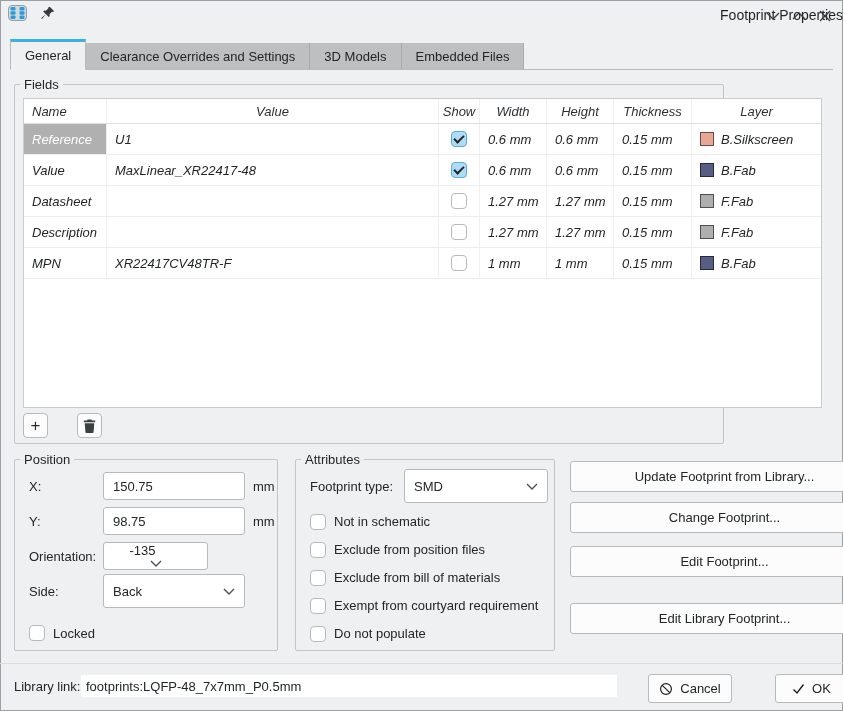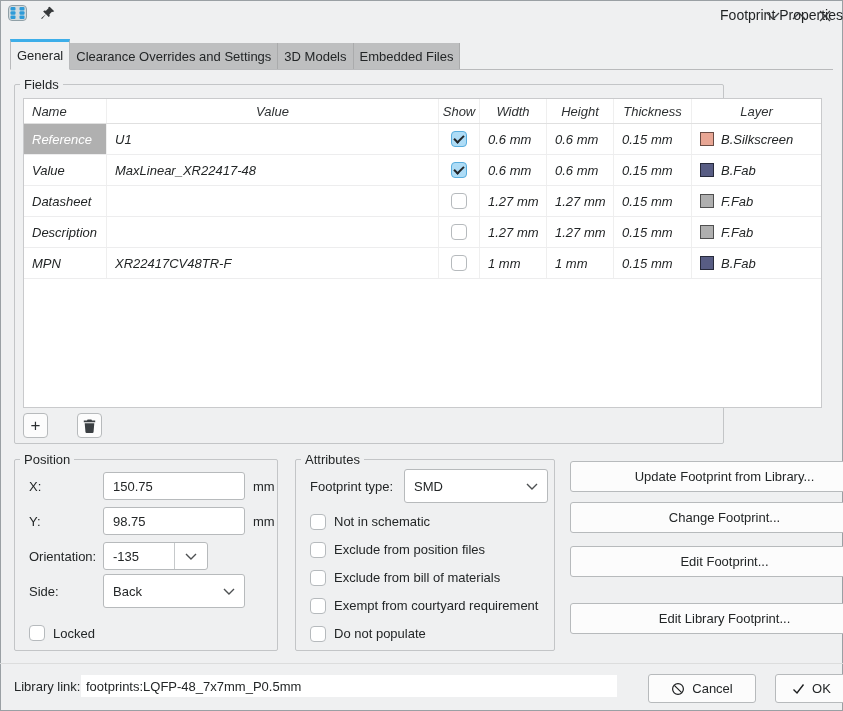--- a/index.html
+++ b/index.html
@@ -13,21 +13,21 @@
     overflow:hidden;
   }
   
   .titlebar { position:absolute; top:0; left:0; width:843px; height:30px; }
   .tb-left { position:absolute; left:8px; top:5px; display:flex; align-items:center; gap:13px; }
   .tb-title { position:absolute; left:0; right:0; top:7px; text-align:right; font-size:14px; color:#1f2223; }
   .tb-controls { position:absolute; right:10px; top:8px; display:flex; align-items:center; gap:10px; }
   .tb-controls .wbtn { width:16px; height:16px; display:flex; align-items:center; justify-content:center; cursor:default; }
   
   .tabbar { position:absolute; left:10px; top:39px; width:823px; height:31px; display:flex; align-items:flex-end; border-bottom:1px solid #b9babc; }
-  .tab { height:26px; padding:0 6px; display:flex; align-items:center; background:#bebfc0; border-right:1px solid rgba(0,0,0,0.10); white-space:nowrap; }
+  .tab { height:26px; padding:0 14px; display:flex; align-items:center; background:#bebfc0; border-right:1px solid rgba(0,0,0,0.10); white-space:nowrap; }
   .tab.active { height:31px; background:#eff0f1; border-top:3px solid #3daee9; border-left:1px solid #b9babc; border-right:1px solid #b9babc; margin-bottom:-1px; border-bottom:1px solid #eff0f1; }
   
   .groupbox { position:absolute; border:1px solid #c3c5c7; border-radius:2px; }
   .gb-label { position:absolute; top:-9px; left:5px; background:#eff0f1; padding:0 4px; line-height:17px; }
   
   .gb-fields { left:14px; top:84px; width:710px; height:360px;padding-left:31px; }
   .table { position:absolute; left:8px; top:13px; width:799px; height:310px; background:#fff; border:1px solid #c9cacc; overflow:hidden;font-style:italic; }
   .trow, .thead { display:grid; grid-template-columns:83px 332px 41px 67px 67px 78px 1fr; align-items:stretch; }
   .thead { height:25px; border-bottom:1px solid #e0e0e0; }
   .trow { height:31px; border-bottom:1px solid #ededee; }
@@ -46,38 +46,38 @@
   .tool-btn { position:absolute; width:25px; height:25px; top:328px; background:#fcfcfc; border:1px solid #b7babc; border-radius:4px; display:flex; align-items:center; justify-content:center; font-size:17px; color:#2b2f31; line-height:1; }
   
   .gb-position { left:14px; top:459px; width:264px; height:192px; }
   .gb-attributes { left:295px; top:459px; width:260px; height:192px; }
   .prow { display:flex; align-items:center; margin:0 0 7px 14px; height:28px; }
   .plabel { width:74px; flex:none; }
   .tfield { width:142px; height:28px; background:#fff; border:1px solid #b7babc; border-radius:3px; padding:0 9px; font:inherit; color:#232627; }
   .unit { margin-left:8px; }
   .dropdown { width:142px; height:28px; background:#fff; border:1px solid #b7babc; border-radius:3px; display:flex; align-items:center; padding:16px 9px; }
   .dropdown .chev { margin-left:auto; display:flex; }
-  .combo { width:105px; height:28px; background:#fff; border:1px solid #b7babc; border-radius:3px; display:flex; align-items:center; overflow:hidden; }
+  .combo { width:105px; height:28px; background:#fff; border:1px solid #b7babc; border-radius:3px; display:flex; align-items:center; overflow:hidden;flex-direction:column; }
   .combo input { border:none; outline:none; width:70px; padding:0 9px; font:inherit; color:#232627; background:transparent; }
   .combo .divider { width:1px; align-self:stretch; background:#c6c9cb; }
   .combo .arrow { flex:1; display:flex; align-items:center; justify-content:center; }
   .cbrow { display:flex; align-items:center; gap:8px; margin:0 0 11px 14px; height:17px; }
   .gb-attributes .first { margin-top:12px; margin-bottom:13px; }
   .gb-position .first { margin-top:12px; }
   .locked-row { margin-top:19px;align-items:flex-end; }
   
   .actions { position:absolute; left:570px; top:456px; width:257px; height:200px; }
   .act-btn { position:absolute; left:0; width:309px; height:31px; background:#fcfcfc; border:1px solid #b7babc; border-radius:3px; display:flex; align-items:center; justify-content:center; font:inherit; color:#232627; }
   
   .footer-sep { position:absolute; left:0; top:663px; width:843px; height:1px; background:#dcdddd; }
   .footer { position:absolute; left:0; top:664px; width:843px; height:46px; }
   .lib-label { position:absolute; left:14px; top:15px; }
   .lib-value { position:absolute; left:81px; top:11px; width:536px; height:22px; background:#fff; display:flex; align-items:center; padding:0 5px; white-space:nowrap; overflow:hidden; }
   .f-btn { position:absolute; top:10px; height:29px; background:#fcfcfc; border:1px solid #b7babc; border-radius:3px; display:flex; align-items:center; justify-content:center; gap:7px; font:inherit; color:#232627; }
-  .btn-cancel { left:648px; width:108px; }
+  .btn-cancel { left:648px; width:84px; }
   .btn-ok { left:775px; width:73px; }
   svg { display:block; }
 </style>
 </head>
 <body>
 
 <div class="titlebar">
   <div class="tb-left">
     <span>
       <svg width="19" height="16" viewBox="0 0 19 16">

